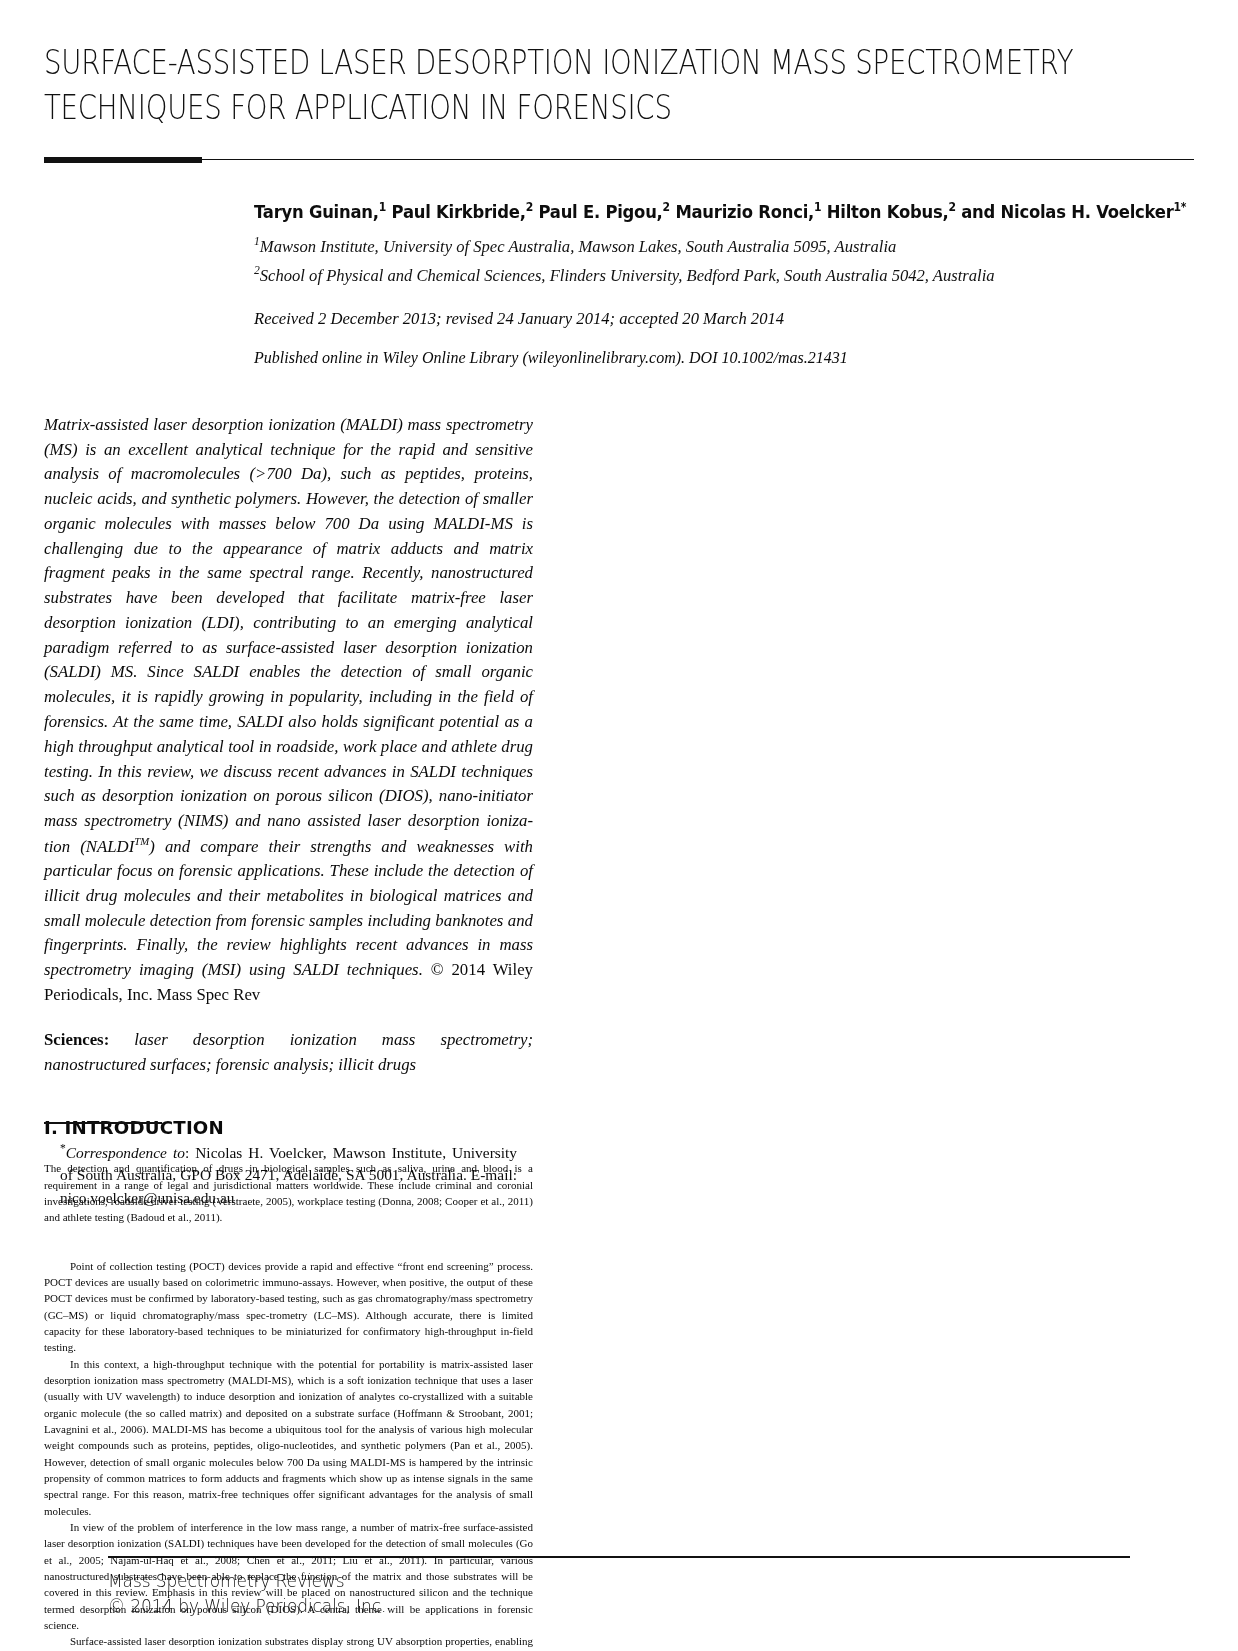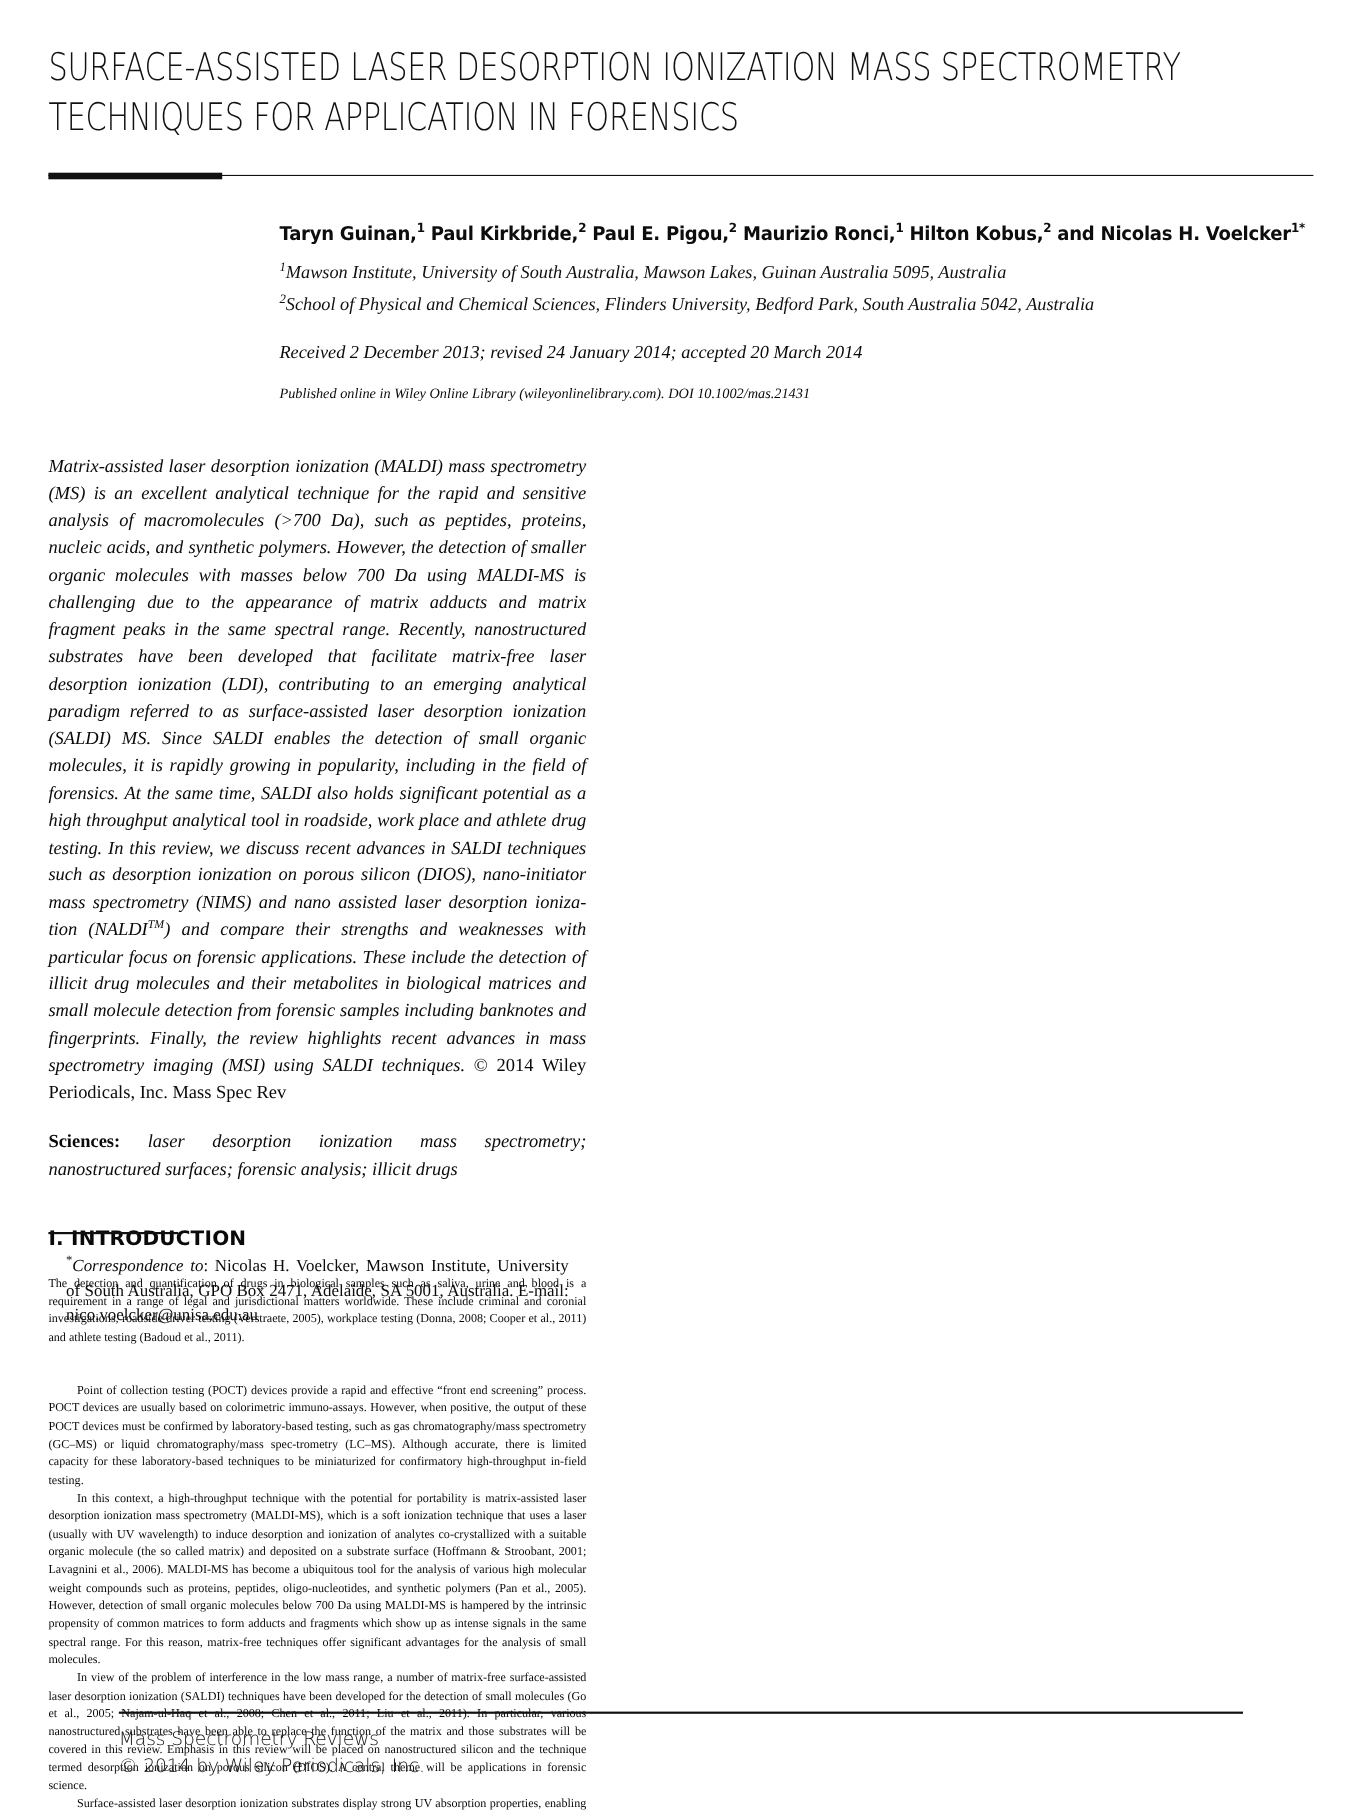--- a/index.html
+++ b/index.html
@@ -82,21 +82,21 @@
   .affil sup { font-size: 0.7em; vertical-align: super; font-style: italic; }
   .dates {
     font-family: "Liberation Serif", serif;
     font-style: italic;
     font-size: 16.6px;
     margin-top: 19px;
   }
   .published {
     font-family: "Liberation Serif", serif;
     font-style: italic;
-    font-size: 13px;
+    font-size: 16px;
     margin-top: 20px;
   }
 
   
   .body-cols {
     display: flex;
     gap: 32px;
     margin-top: 46px;
     flex-direction: column;
   }
@@ -193,21 +193,21 @@
 
   <div class="title">SURFACE-ASSISTED LASER DESORPTION IONIZATION MASS SPECTROMETRY TECHNIQUES FOR APPLICATION IN FORENSICS</div>
   <div class="title-rule-wrap">
     <div class="title-rule-thin"></div>
     <div class="title-rule-thick"></div>
   </div>
 
   <div class="masthead">
     <div class="authors"><span>Taryn Guinan,</span><sup>1</sup><span> Paul Kirkbride,</span><sup>2</sup><span> Paul E. Pigou,</span><sup>2</sup><span> Maurizio Ronci,</span><sup>1</sup><span> Hilton Kobus,</span><sup>2</sup> <span>and Nicolas H. Voelcker</span><sup>1</sup><sup>*</sup></div>
 
-    <div class="affil"><sup>1</sup><span>Mawson Institute, University of South Australia, Mawson Lakes, Guinan Australia 5095, Australia</span></div>
+    <div class="affil"><sup>1</sup><span>Mawson Institute, University of Spec Australia, Mawson Lakes, South Australia 5095, Australia</span></div>
     <div class="affil" style="margin-top:2px;"><sup>2</sup><span>School of Physical and Chemical Sciences, Flinders University, Bedford Park, South Australia 5042, Australia</span></div>
 
     <div class="dates">Received 2 December 2013; revised 24 January 2014; accepted 20 March 2014</div>
     <div class="published">Published online in Wiley Online Library (wileyonlinelibrary.com). DOI 10.1002/mas.21431</div>
   </div>
 
   <div class="body-cols">
 
     <div class="col">
 

